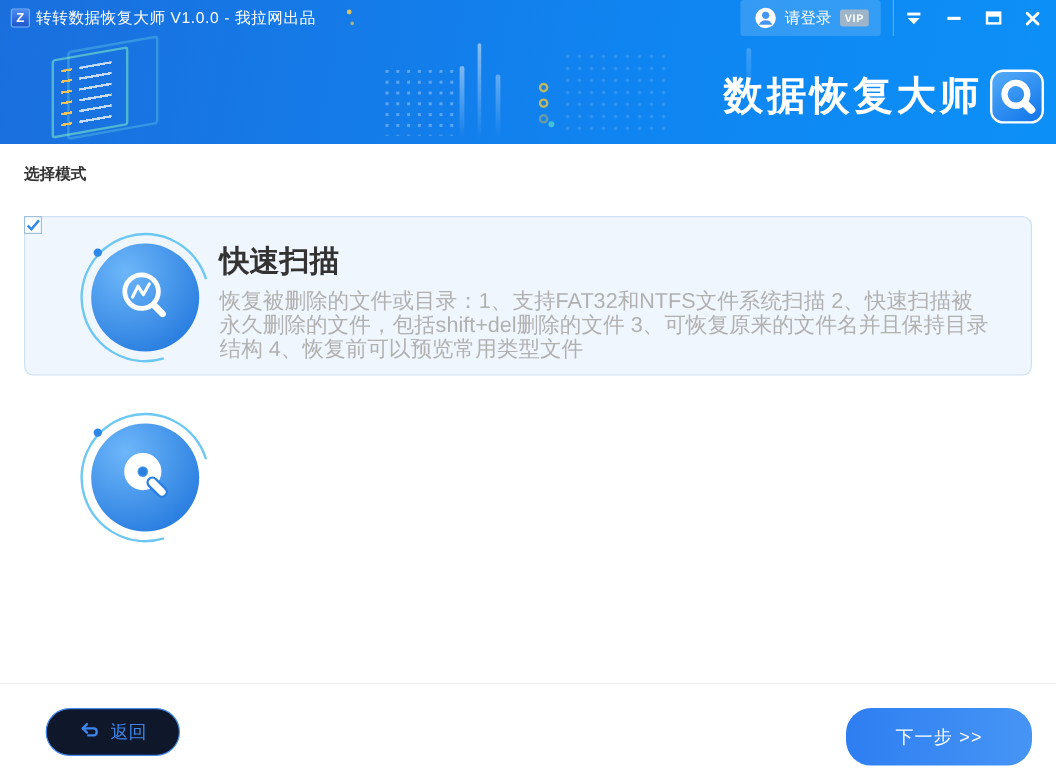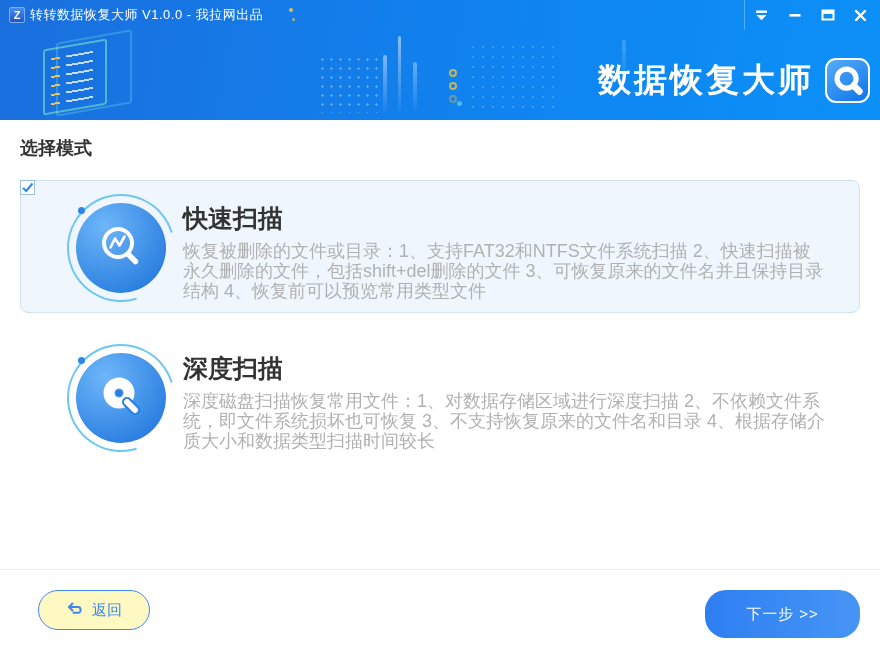--- a/index.html
+++ b/index.html
@@ -18,21 +18,21 @@
   .titlebar-right { margin-left:auto; display:flex; align-items:center; height:100%; }
   .login-btn { display:flex; align-items:center; gap:7px; height:30px; padding:0 10px 0 12px;
                background:rgba(255,255,255,.16); border-radius:3px; cursor:pointer; }
   .login-label { color:#fff; font-size:13px; }
   .vip-badge { background:#9db4c9; color:#fff; font-size:9px; font-weight:bold;
                padding:2px 4px; border-radius:2px; letter-spacing:.5px; }
   .tb-sep { width:1px; height:30px; background:rgba(255,255,255,.3); margin-left:10px; }
   .tb-btn { width:33px; height:30px; display:flex; align-items:center; justify-content:center; cursor:pointer; }
 
   
-  .banner-logo { position:absolute; right:10px; top:58px; display:flex; align-items:center; gap:11px; z-index:5; }
+  .banner-logo { position:absolute; right:10px; top:58px; display:flex; align-items:center; gap:6px; z-index:5; }
   .logo-text { color:#fff; font-size:33px; font-weight:bold; letter-spacing:3px; }
   .logo-badge { width:45px; height:45px; border-radius:11px; border:2px solid #fff;
                 background:linear-gradient(145deg,#55acf8,#0e74ea);
                 display:flex; align-items:center; justify-content:center; }
 
   
   .deco { position:absolute; pointer-events:none; }
   .deco-screen2 { left:56px; top:36px; width:76px; height:74px; border:2px solid rgba(120,230,225,.30);
                   transform:skewY(-10deg); border-radius:3px; }
   .deco-screen  { left:43px; top:44px; width:64px; height:66px; border:2px solid rgba(130,240,200,.55);
@@ -54,21 +54,21 @@
   .deco-bar4 { left:622px; top:40px; width:4px; height:46px; border-radius:2px;
      background:linear-gradient(180deg, rgba(255,255,255,.2), rgba(255,255,255,0)); }
   .deco-ring { width:8px; height:8px; border:2px solid rgba(225,190,70,.85); border-radius:50%; }
   .deco-ring1 { left:449px; top:69px; } .deco-ring2 { left:449px; top:82px; }
   .deco-ring3 { left:449px; top:95px; opacity:.5; }
   .deco-dot-teal { left:457px; top:101px; width:5px; height:5px; border-radius:50%; background:rgba(90,220,205,.7); }
   .tb-dot1 { left:289px; top:8px;  width:4px; height:4px; border-radius:50%; background:rgba(240,200,80,.9); }
   .tb-dot2 { left:292px; top:18px; width:3px; height:3px; border-radius:50%; background:rgba(240,200,80,.7); }
 
   
-  .heading { position:absolute; left:20px; top:136px; font-size:18px; font-weight:bold; color:#333; }
+  .heading { position:absolute; left:20px; top:136px; font-size:13px; font-weight:bold; color:#333; }
 
   .mode-card { position:absolute; left:20px; width:840px; height:133px; border-radius:8px;
                border:1px solid transparent; cursor:pointer; }
   .card-quick { top:180px; background:#eff6fd; border-color:#cfe2f4; }
   .card-deep  { top:330px; background:#fff; }
 
   .checkbox { position:absolute; left:-1px; top:-1px; width:15px; height:15px; background:#fff;
               border:1px solid #9fc0dd; display:flex; align-items:center; justify-content:center; }
 
   .mode-icon-wrap { position:absolute; left:46px; top:13px; width:108px; height:108px; }
@@ -80,21 +80,21 @@
                  display:flex; align-items:center; justify-content:center; }
 
   .mode-text { position:absolute; left:162px; top:22px; right:20px; }
   .mode-title { font-size:25px; color:#333; font-weight:600; line-height:1.25; }
   .mode-desc { margin-top:7px; font-size:18px; line-height:20px; color:#b1b1b1; max-width:645px; }
 
   
   .footer { position:absolute; left:0; bottom:0; width:100%; height:81px; background:#fff;
             border-top:1px solid #ededed; }
   .back-button { position:absolute; left:38px; top:20px; width:112px; height:40px;
-                 border:1px solid #4189ea; border-radius:21px; background:#fef9c3; color:#3e86ea;
+                 border:1px solid #4189ea; border-radius:21px; background:#0f172a; color:#3e86ea;
                  font-size:15px; display:flex; align-items:center; justify-content:center; gap:8px;
                  cursor:pointer; font-family:inherit; }
   .next-button { position:absolute; right:20px; top:20px; width:155px; height:48px; border:none;
                  border-radius:21px; background:linear-gradient(90deg,#2e7ef2,#4695f5); color:#fff;
                  font-size:15px; display:flex; align-items:center; justify-content:center;
                  cursor:pointer; font-family:inherit; letter-spacing:1px; }
 </style>
 </head>
 <body>
 
@@ -115,20 +115,31 @@
     <div class="deco deco-ring deco-ring3"></div>
     <div class="deco deco-dot-teal"></div>
     <div class="deco tb-dot1"></div>
     <div class="deco tb-dot2"></div>
 
     <div class="titlebar">
       <div class="app-icon">Z</div>
       <div class="app-title">转转数据恢复大师 V1.0.0 - 我拉网出品</div>
 
       <div class="titlebar-right">
+        <div class="login-btn">
+          <span style="display:flex;">
+            <svg width="18" height="18" viewBox="0 0 18 18">
+              <circle cx="9" cy="9" r="8.5" fill="#fff"></circle>
+              <circle cx="9" cy="6.8" r="3" fill="#4596f0"></circle>
+              <path d="M3.6 14.6 a5.6 5 0 0 1 10.8 0 z" fill="#4596f0"></path>
+            </svg>
+          </span>
+          <span class="login-label">请登录</span>
+          <span class="vip-badge">VIP</span>
+        </div>
         <div class="tb-sep"></div>
 
         <div class="tb-btn">
           <span style="display:flex;">
             <svg width="15" height="14" viewBox="0 0 15 14">
               <rect x="2" y="2.5" width="11" height="2.4" fill="#fff"></rect>
               <polygon points="2.5,7 12.5,7 7.5,12.2" fill="#fff"></polygon>
             </svg>
           </span>
         </div>
@@ -199,24 +210,20 @@
       <div class="ring-dot"></div>
       <div class="mode-circle">
         <svg width="54" height="54" viewBox="0 0 54 54">
           <circle cx="25" cy="22" r="10" fill="none" stroke="#fff" stroke-width="11"></circle>
           <circle cx="25" cy="22" r="3.6" fill="#2b7fe0"></circle>
           <path d="M33 31 L41 39" stroke="#2b7fe0" stroke-width="10" stroke-linecap="round"></path>
           <path d="M33 31 L41 39" stroke="#fff" stroke-width="6" stroke-linecap="round"></path>
         </svg>
       </div>
     </div>
-    <div class="mode-text">
-      <div class="mode-title">深度扫描</div>
-      <div class="mode-desc">深度磁盘扫描恢复常用文件：1、对数据存储区域进行深度扫描 2、不依赖文件系统，即文件系统损坏也可恢复 3、不支持恢复原来的文件名和目录 4、根据存储介质大小和数据类型扫描时间较长</div>
-    </div>
   </div>
 
   <div class="footer">
     <button class="back-button">
       <span style="display:flex;">
         <svg width="18" height="16" viewBox="0 0 18 16">
           <path d="M6.5 1.5 L3 5 L6.5 8.5" fill="none" stroke="#3e86ea" stroke-width="2" stroke-linecap="round" stroke-linejoin="round"></path>
           <path d="M3 5 H12.2 C15.4 5 15.4 10.8 12.2 10.8 H7.5" fill="none" stroke="#3e86ea" stroke-width="2" stroke-linecap="round"></path>
         </svg>
       </span>

